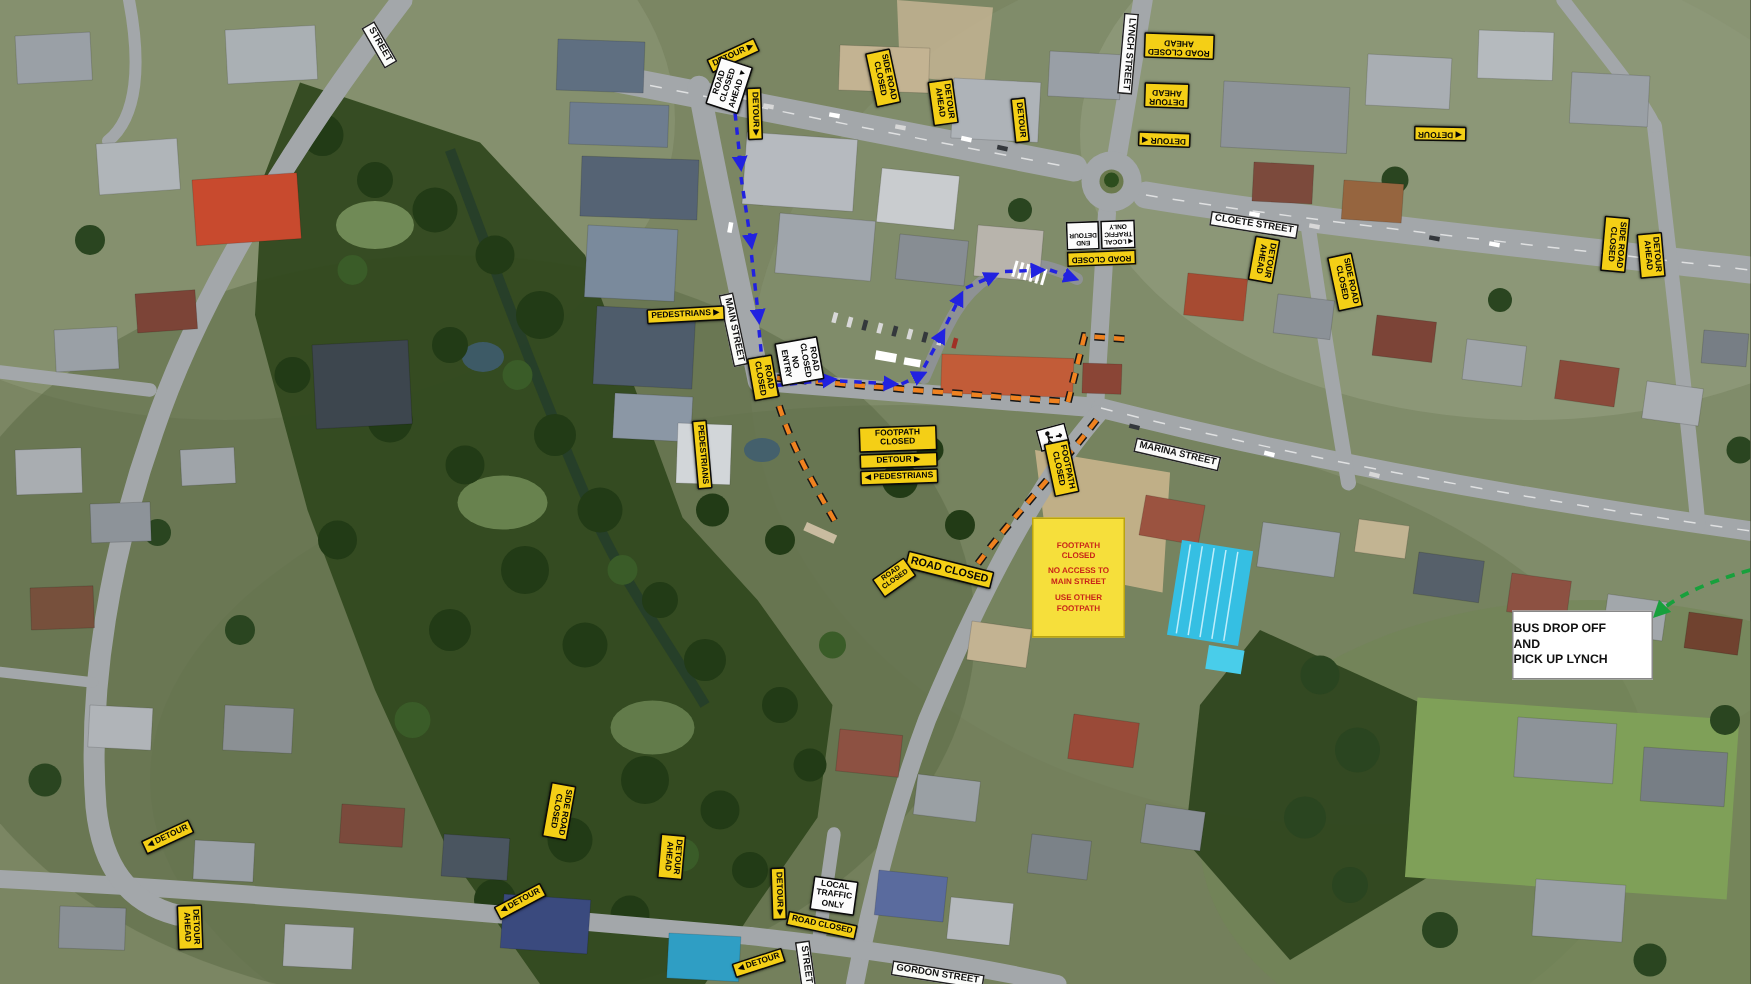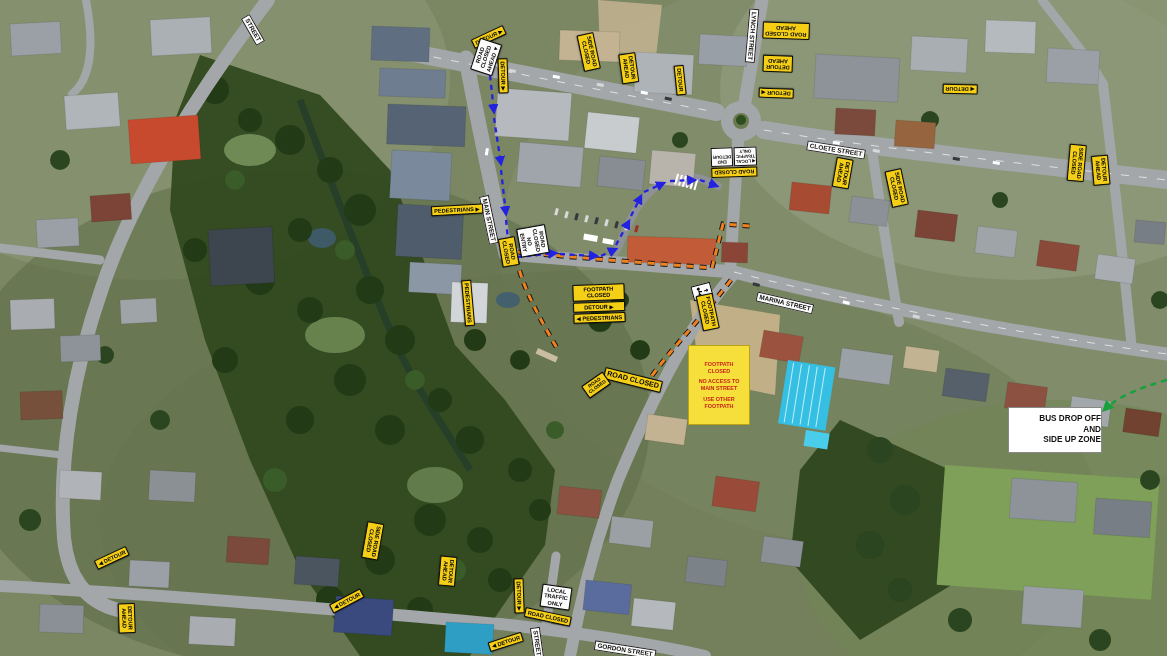--- a/index.html
+++ b/index.html
@@ -16,21 +16,21 @@
      white-space:nowrap;box-shadow:0 0.5px 1.5px rgba(0,0,0,.55);border-radius:1px;}
   .sign.white{background:#fcfcfc;}
   .sign span{display:block;}
 
   .notice{position:absolute;left:688px;top:345px;width:60px;height:78px;background:#f6df3b;
      border:0.5px solid #b9a310;color:#c92418;font-weight:700;font-size:5.4px;line-height:1.25;
      text-align:center;display:flex;flex-direction:column;justify-content:center;gap:4px;}
   .notice div{margin:0;}
   .bus-zone{position:absolute;left:1008px;top:407px;width:92px;height:44px;background:#fff;
      border:1px solid #888;color:#111;font-weight:700;font-size:8.2px;line-height:1.3;
-     text-align:right;display:flex;flex-direction:column;justify-content:center;}
+     text-align:left;display:flex;flex-direction:column;justify-content:center;}
 
   .assembly{position:absolute;left:711px;top:147px;width:46px;
      transform:rotate(178deg);transform-origin:center;}
   .asm-header{background:#f4cf16;border:1px solid #0a0a0a;color:#050505;font-weight:700;
      font-size:5.4px;text-align:center;padding:1px 0;box-shadow:0 0.5px 1.5px rgba(0,0,0,.5);}
   .asm-row{display:flex;gap:1px;margin-top:1px;}
   .asm-panel{flex:1;background:#fcfcfc;border:1px solid #0a0a0a;color:#050505;font-weight:700;
      font-size:4.4px;line-height:1.15;text-align:center;padding:1px 0;}
   .asm-panel span{display:block;}
 
@@ -372,21 +372,21 @@
     </div>
     <div>
       <span>USE OTHER</span><br>
       <span>FOOTPATH</span>
     </div>
   </div>
 
   <div class="bus-zone">
     <span>BUS DROP OFF</span>
     <span>AND</span>
-    <span>SIDE UP ZONE</span>
+    <span>PICK UP LYNCH</span>
   </div>
 <div class="street-label" style="left: 253px; top: 30px; transform: translate(-50%, -50%) rotate(60deg);">STREET</div>
       <div class="street-label" style="left: 752px; top: 36px; transform: translate(-50%, -50%) rotate(95deg);">LYNCH STREET</div>
       <div class="street-label" style="left: 836px; top: 150px; transform: translate(-50%, -50%) rotate(9deg);">CLOETE STREET</div>
       <div class="street-label" style="left: 489px; top: 220px; transform: translate(-50%, -50%) rotate(78deg);">MAIN STREET</div>
       <div class="street-label" style="left: 785px; top: 303px; transform: translate(-50%, -50%) rotate(13deg);">MARINA STREET</div>
       <div class="street-label" style="left: 537px; top: 643px; transform: translate(-50%, -50%) rotate(82deg);">STREET</div>
       <div class="street-label" style="left: 625px; top: 650px; transform: translate(-50%, -50%) rotate(9deg);">GORDON STREET</div>
       <div class="sign" style="left: 489px; top: 37px; transform: translate(-50%, -50%) rotate(-25deg);">
         <span>DETOUR ▶</span>

